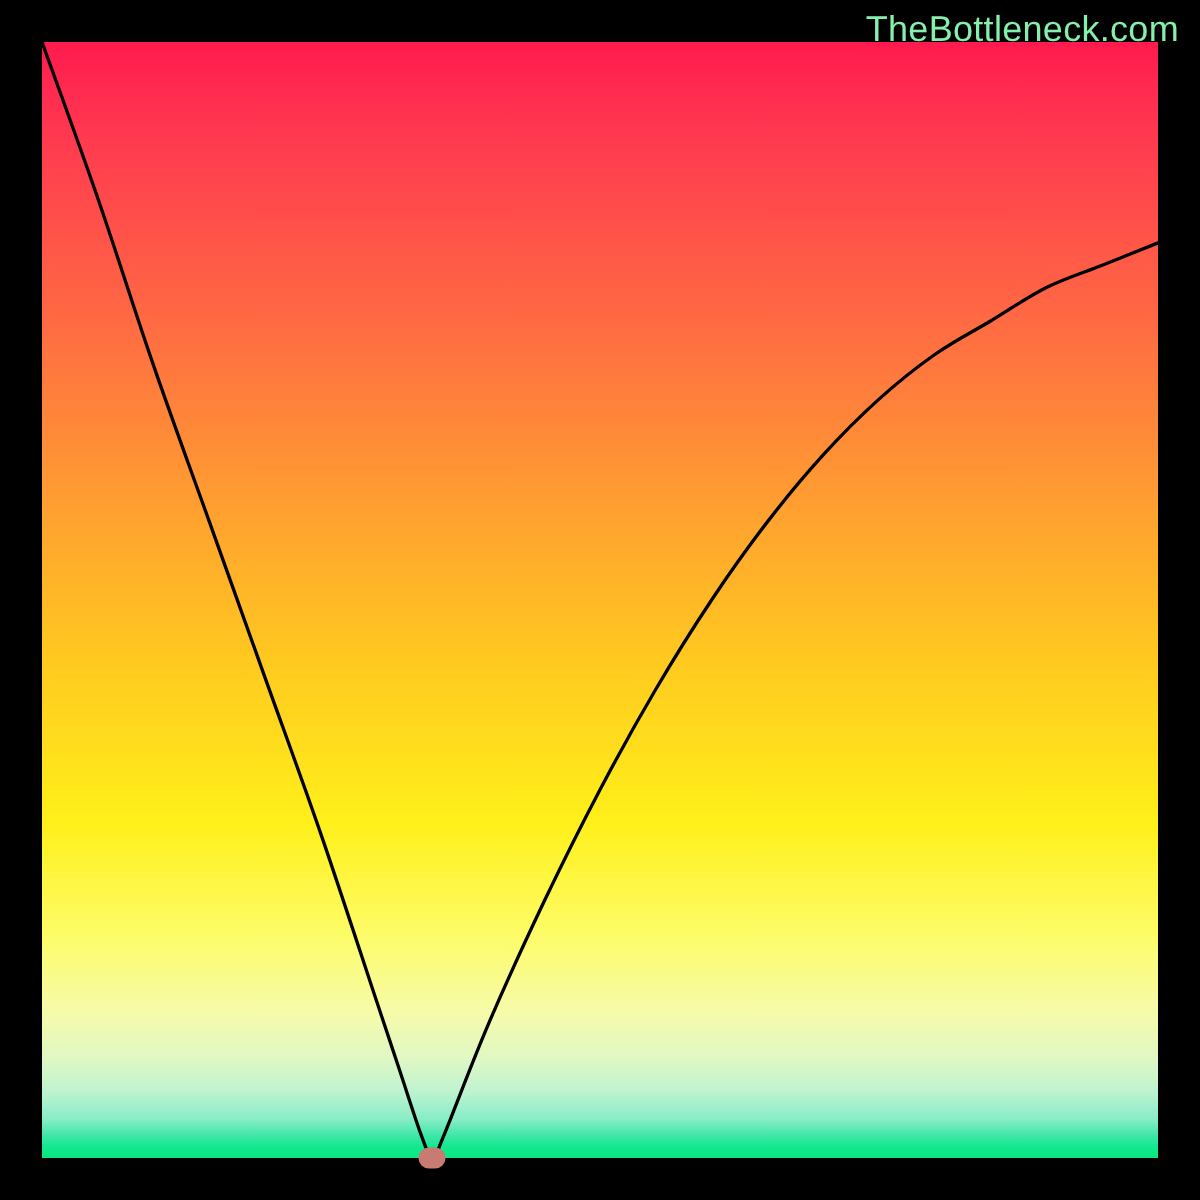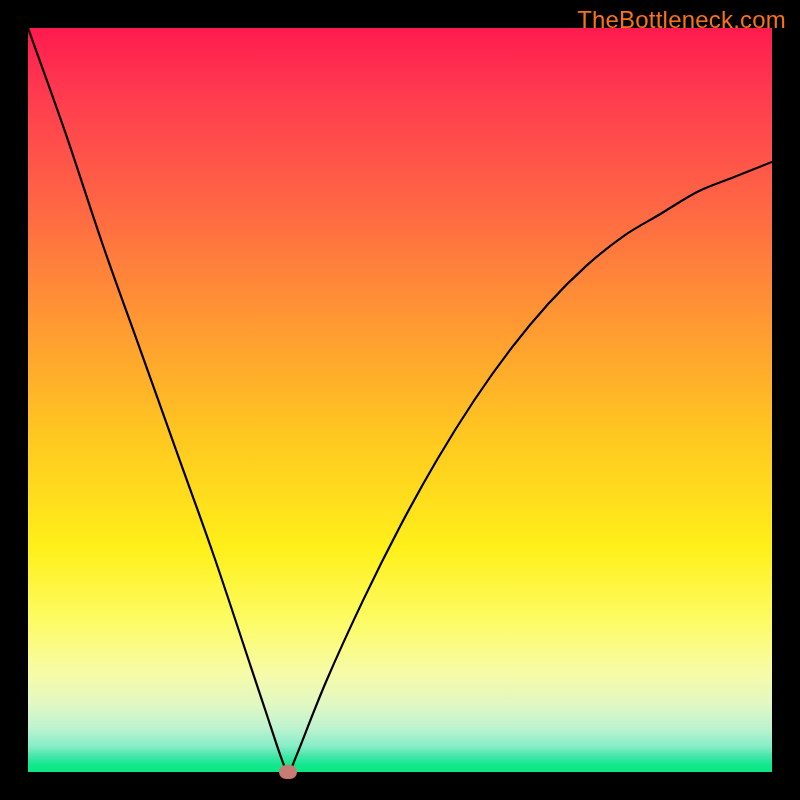--- a/index.html
+++ b/index.html
@@ -16,21 +16,21 @@
     width: 800px;
     height: 800px;
     background: #000;
   }
   .watermark {
     position: absolute;
     top: 6px;
     right: 14px;
     font-size: 24px;
     font-weight: 400;
-    color: #f97316;
+    color: #86efac;
     letter-spacing: 0.2px;
     z-index: 20;
   }
   .plot {
     position: absolute;
     left: 28px;
     top: 28px;
     width: 744px;
     height: 744px;
   }

